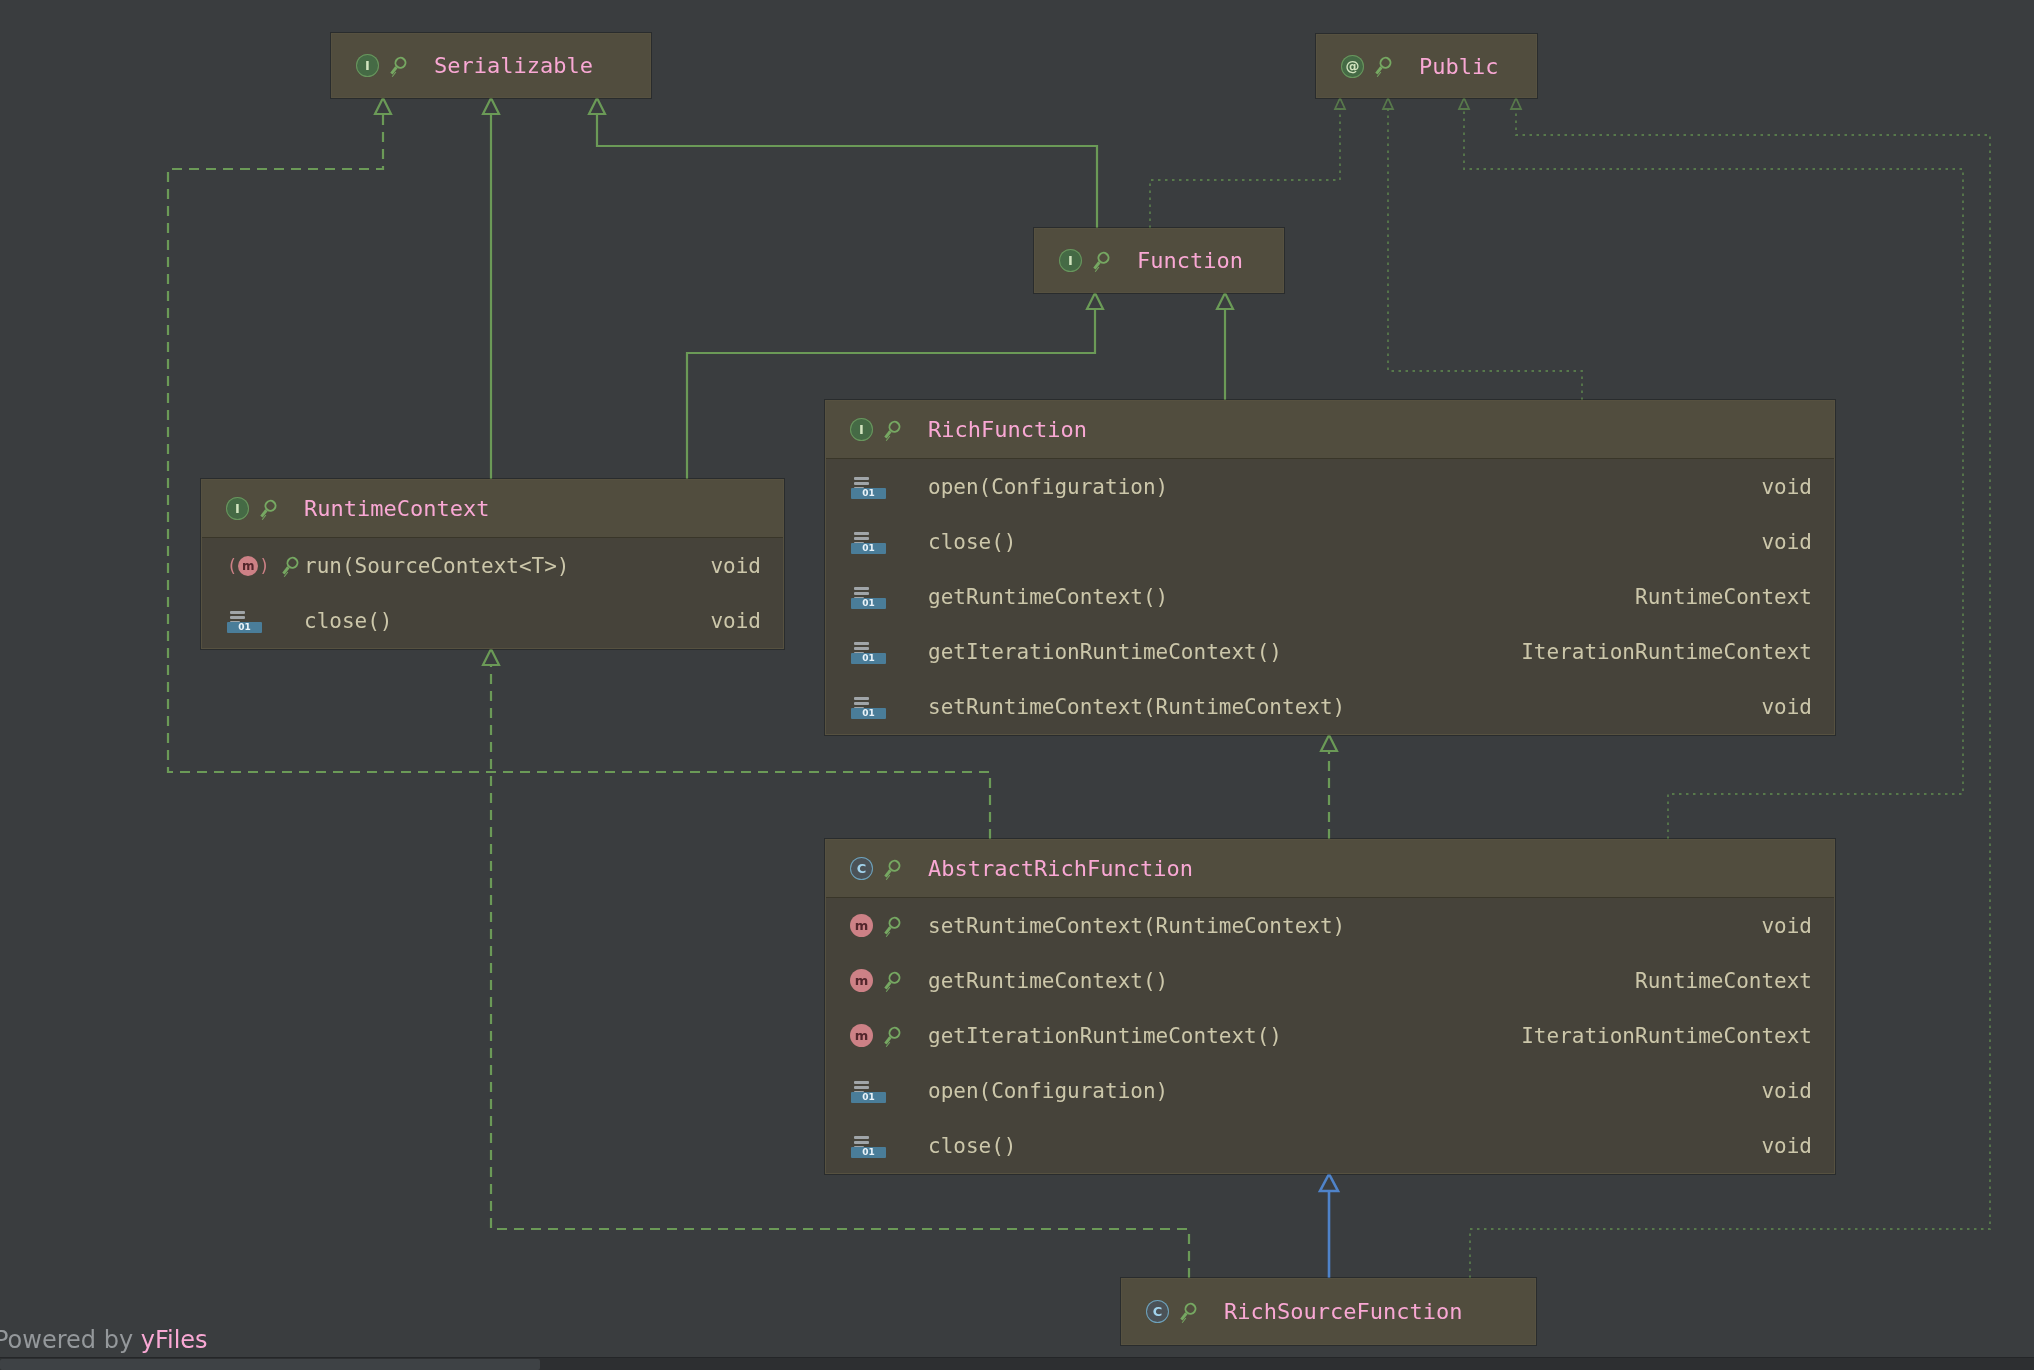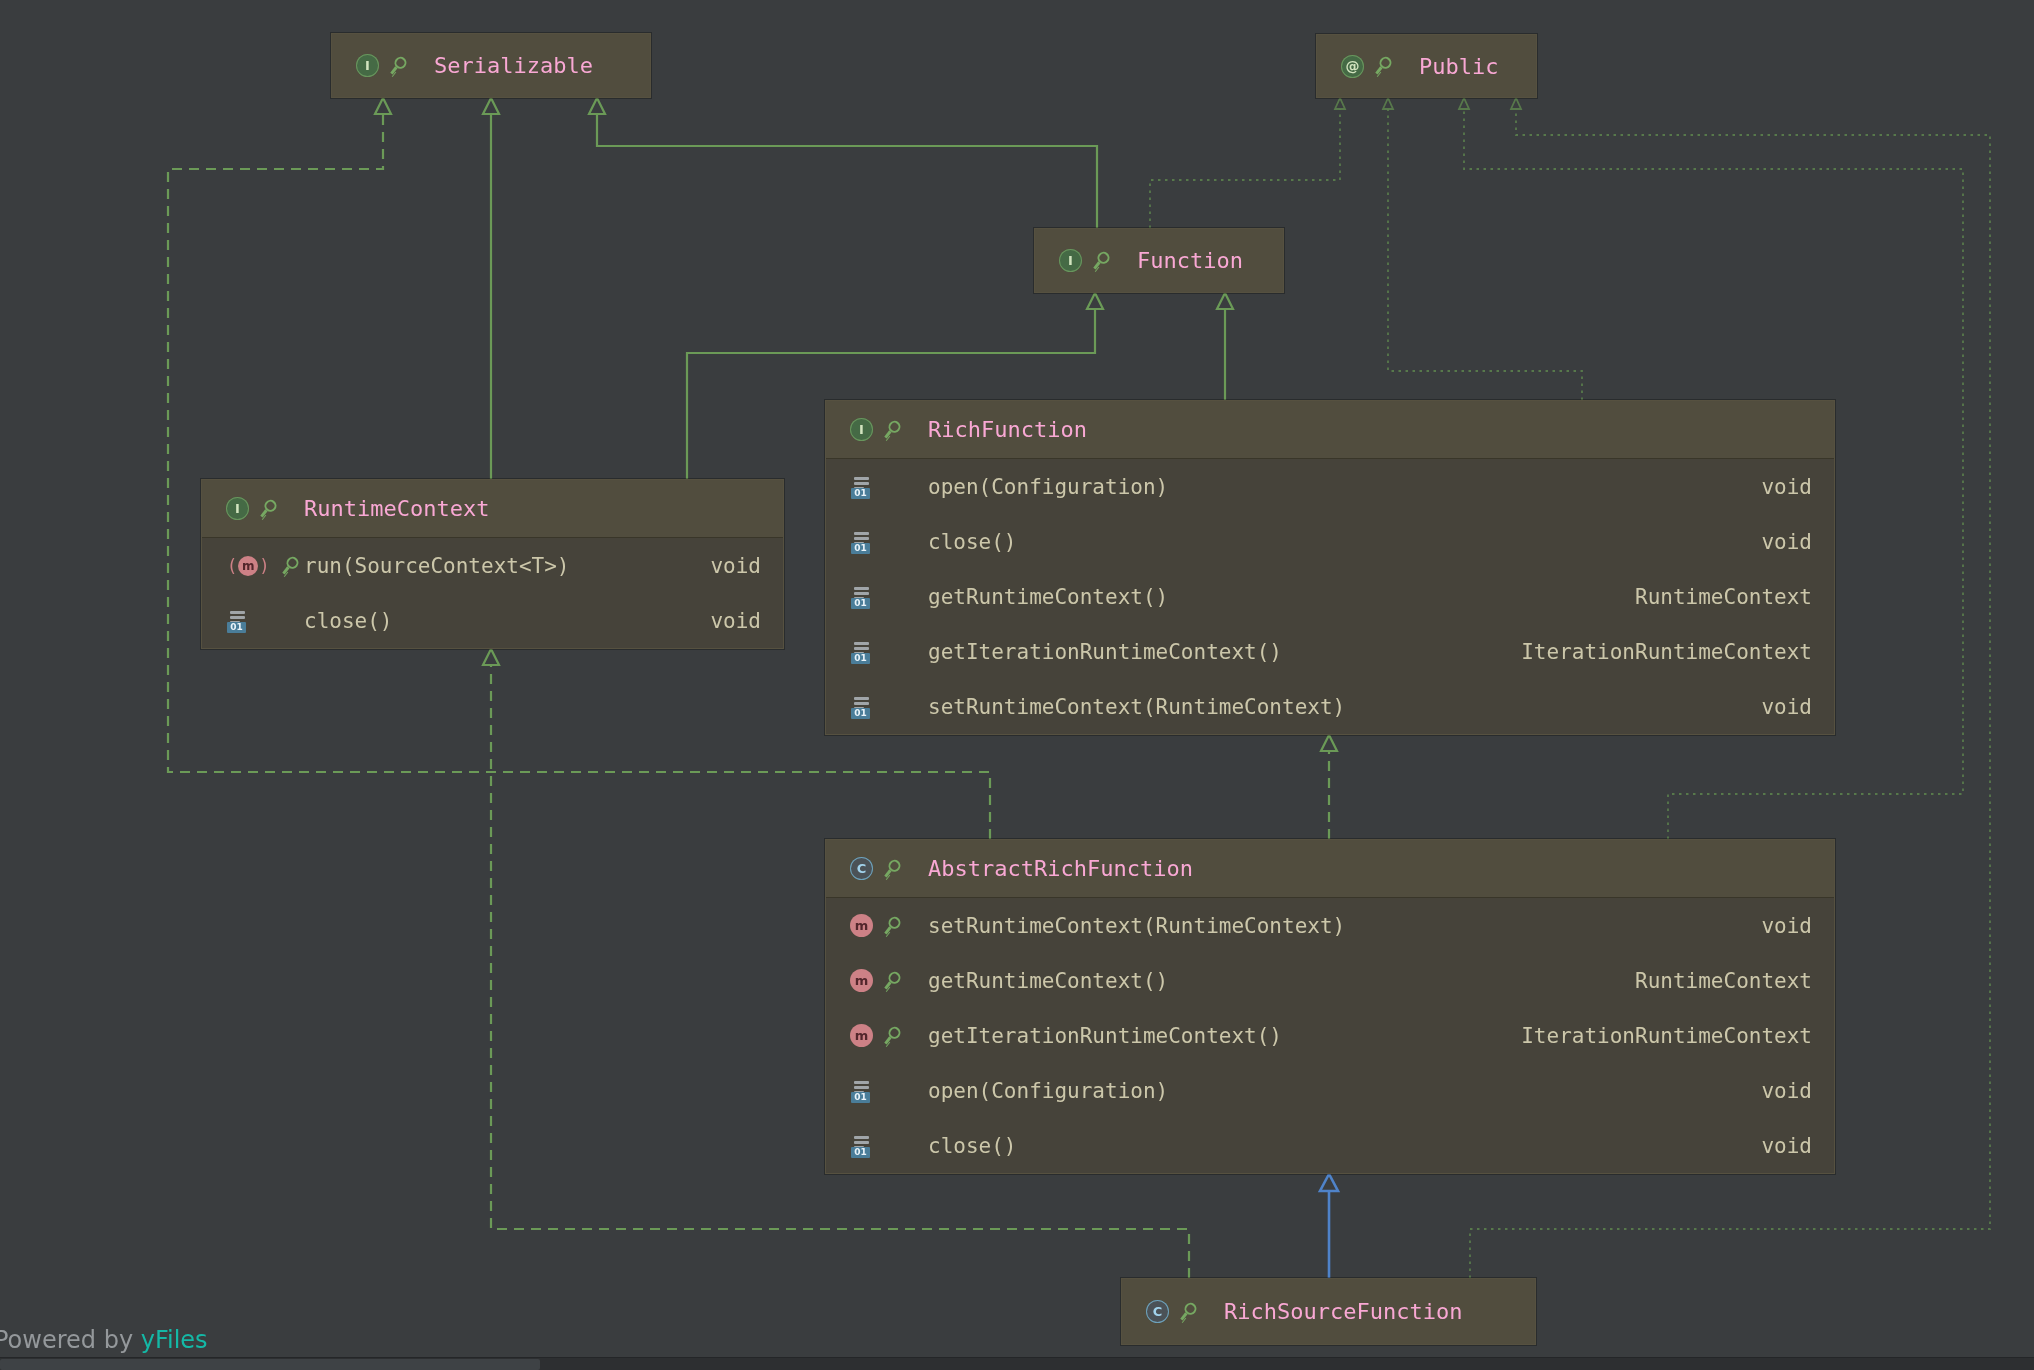--- a/index.html
+++ b/index.html
@@ -30,34 +30,34 @@
   .icon-method{background:#cd8186;color:#53262c;}
   .abs-method{display:inline-flex;align-items:center;color:#cd8186;font-size:17px;flex:none;}
   .abs-method i{font-style:normal;margin:0 1px;}
   .abs-method .cicon{width:20px;height:20px;font-size:12px;}
 
   .icon01{position:relative;width:24px;height:24px;display:inline-block;flex:none;}
   .icon01 i{position:absolute;height:3px;background:#a0a5a8;border-radius:1px;}
   .icon01 .b1{left:4px;top:2px;width:15px;}
   .icon01 .b2{left:4px;top:7px;width:15px;}
   .icon01 .b3{left:4px;top:12px;width:10px;}
-  .icon01 b{position:absolute;left:1px;bottom:0;width:19px;height:11px;background:#4a7d99;
+  .icon01 b{position:absolute;left:1px;bottom:0;width:35px;height:11px;background:#4a7d99;
             color:#e9f3f9;font-size:9px;line-height:11px;text-align:center;border-radius:1px;
             font-family:"DejaVu Sans",sans-serif;}
 
   .icon-key{position:relative;width:20px;height:20px;flex:none;transform:rotate(38deg);}
   .icon-key::before{content:"";position:absolute;left:4px;top:0;width:8px;height:8px;
                     border:2.5px solid #76a862;border-radius:50%;}
   .icon-key::after{content:"";position:absolute;left:8px;top:12px;width:2.5px;height:8px;
                    background:#76a862;box-shadow:2.5px 3px 0 -1px #76a862;}
 
   .watermark{position:absolute;left:-6px;bottom:16px;z-index:3;
              font-family:"DejaVu Sans","Liberation Sans",sans-serif;
              font-size:24px;color:#94989b;}
-  .watermark .yf{color:#14b8a6;}
+  .watermark .yf{color:#f9a8d4;}
 
   .hscrollbar{position:absolute;left:0;right:0;bottom:0;height:13px;background:#2d2f31;
               border-top:1px solid #242628;z-index:4;}
   .hscrollbar .thumb{position:absolute;left:0;top:1px;height:11px;width:540px;
                      background:#3e4245;border-radius:2px;}
 </style>
 </head>
 <body>
 
 <div class="stage">

